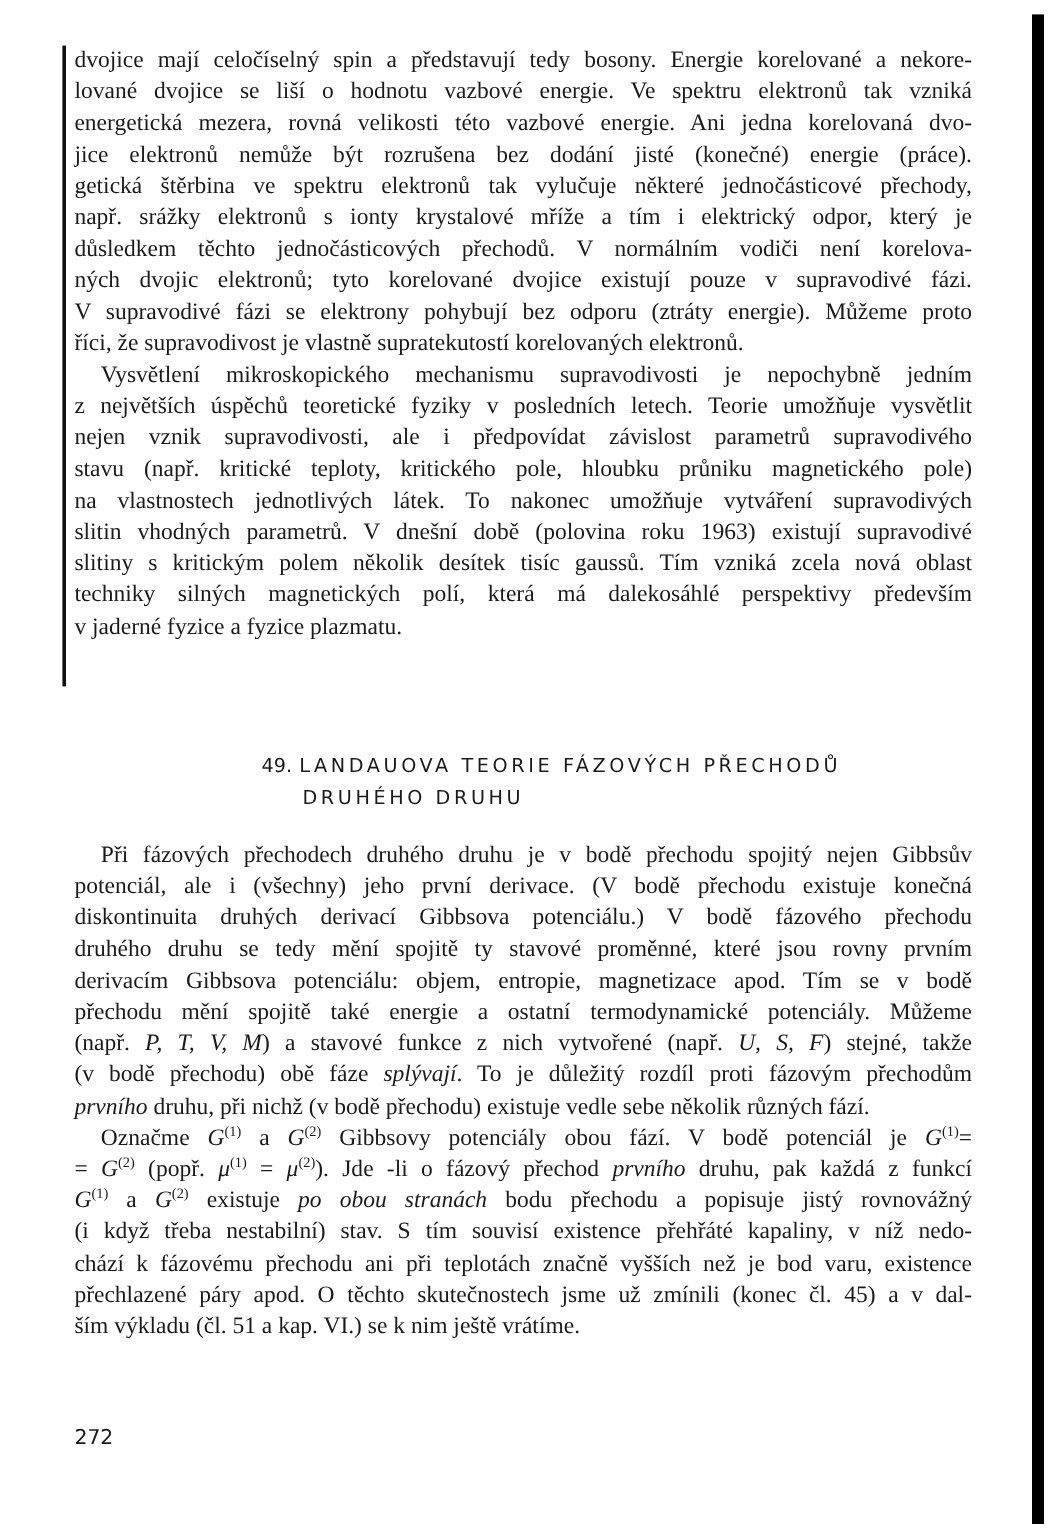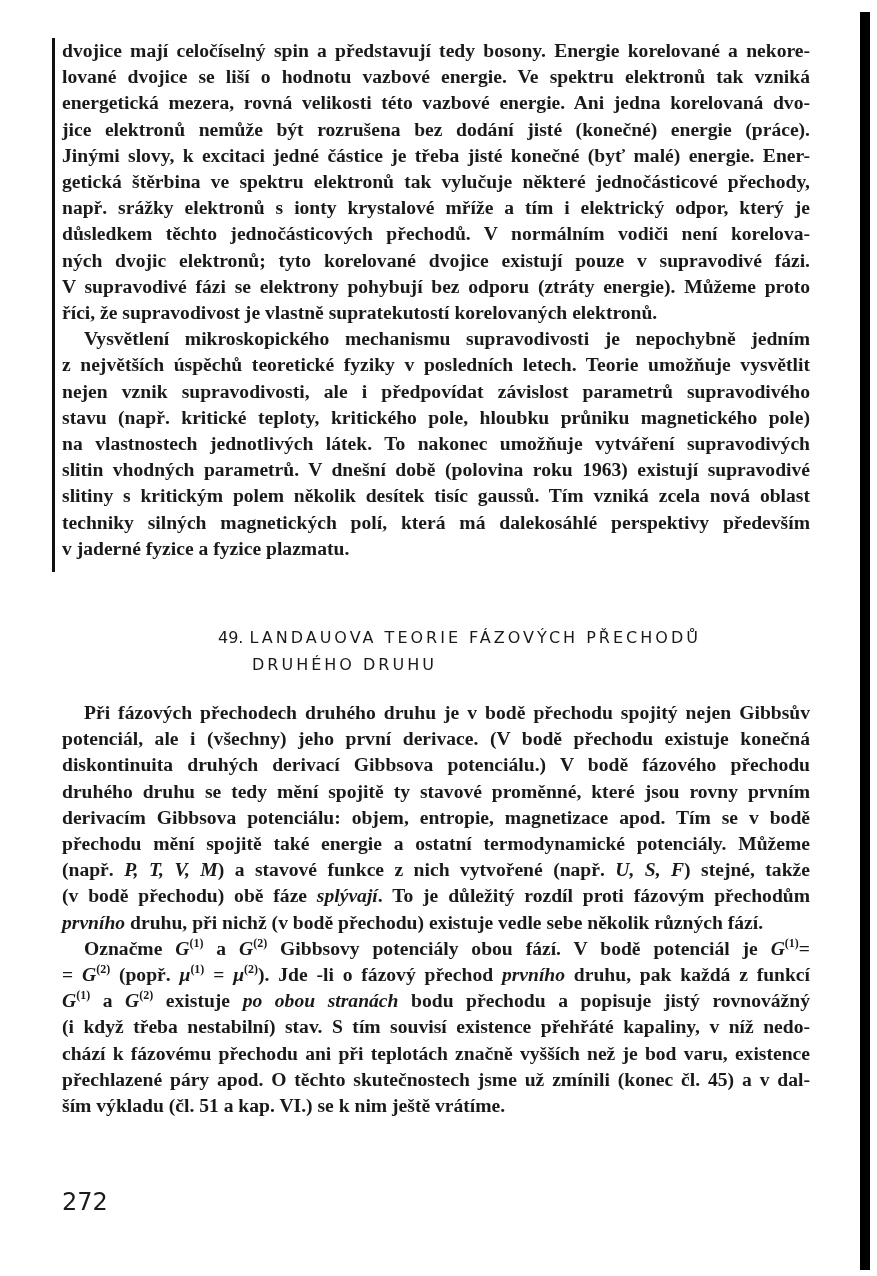--- a/index.html
+++ b/index.html
@@ -41,21 +41,20 @@
       position: absolute;
       left: 62px;
       width: 748px;
       font-size: 19.6px;
       line-height: 26.2px;
       text-align: justify;
     }
     .text-block p {
       margin: 0;
       text-indent: 0;
-      font-weight: bold;
     }
     .line {
       display: block;
       text-align: justify;
       text-align-last: justify;
       white-space: nowrap;
     }
     .line.last {
       text-align-last: left;
     }
@@ -77,41 +76,40 @@
     }
     .section-heading .cont {
       display: block;
       padding-left: 34px;
     }
     .page-number {
       position: absolute;
       left: 62px;
       top: 1188px;
       font-family: "DejaVu Sans", "Liberation Sans", sans-serif;
-      font-size: 24px;
+      font-size: 17px;
       color: #1a1a1a;
     }
     i, .it { font-style: italic; }
     sup { font-size: 12px; line-height: 0; }
   </style>
 </head>
 <body>
 
 <div class="page">
 
   <div class="right-edge-bar"></div>
   <div class="left-margin-bar"></div>
 
   <div class="text-block block-top">
     <p>
       <span class="line">dvojice mají celočíselný spin a představují tedy bosony. Energie korelované a nekore-</span>
       <span class="line">lované dvojice se liší o hodnotu vazbové energie. Ve spektru elektronů tak vzniká</span>
       <span class="line">energetická mezera, rovná velikosti této vazbové energie. Ani jedna korelovaná dvo-</span>
       <span class="line">jice elektronů nemůže být rozrušena bez dodání jisté (konečné) energie (práce).</span>
-      <span class="line">Jinými slovy, k excitaci jedné částice je třeba jisté konečné (byť malé) energie. Ener-</span>
       <span class="line">getická štěrbina ve spektru elektronů tak vylučuje některé jednočásticové přechody,</span>
       <span class="line">např. srážky elektronů s ionty krystalové mříže a tím i elektrický odpor, který je</span>
       <span class="line">důsledkem těchto jednočásticových přechodů. V normálním vodiči není korelova-</span>
       <span class="line">ných dvojic elektronů; tyto korelované dvojice existují pouze v supravodivé fázi.</span>
       <span class="line">V supravodivé fázi se elektrony pohybují bez odporu (ztráty energie). Můžeme proto</span>
       <span class="line last">říci, že supravodivost je vlastně supratekutostí korelovaných elektronů.</span>
     </p>
     <p>
       <span class="line" style="padding-left:22px">Vysvětlení mikroskopického mechanismu supravodivosti je nepochybně jedním</span>
       <span class="line">z největších úspěchů teoretické fyziky v posledních letech. Teorie umožňuje vysvětlit</span>

